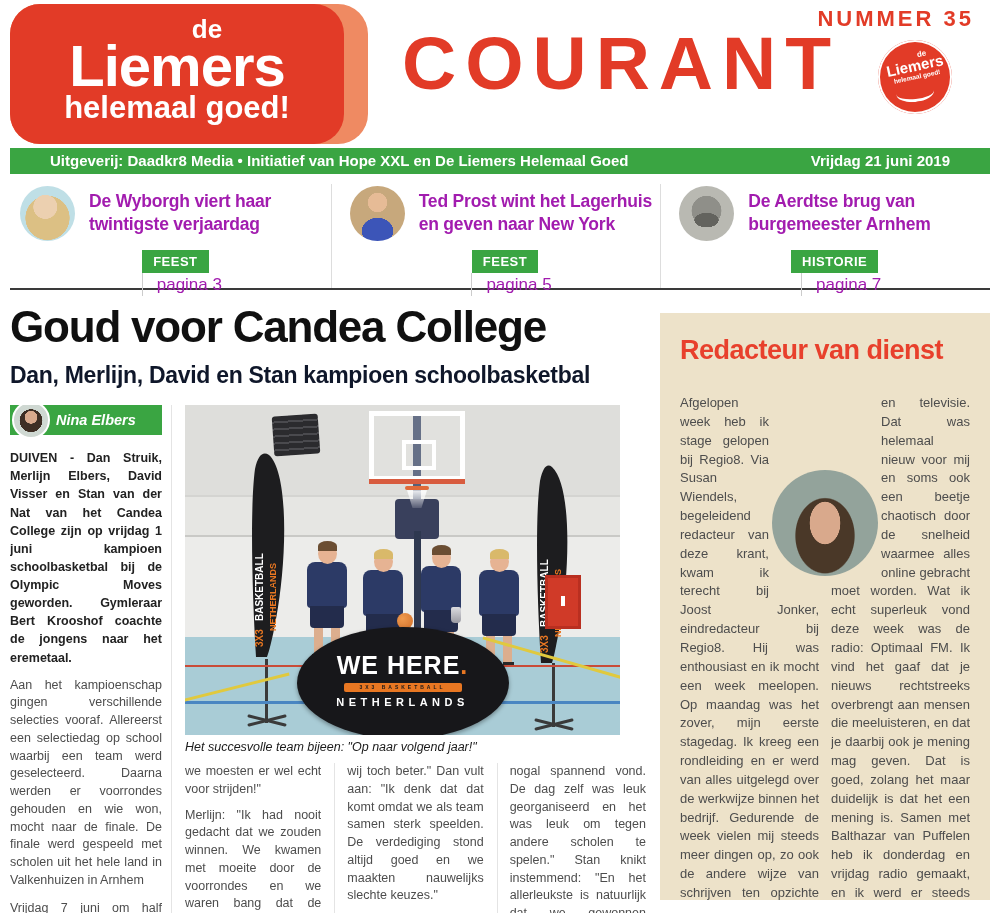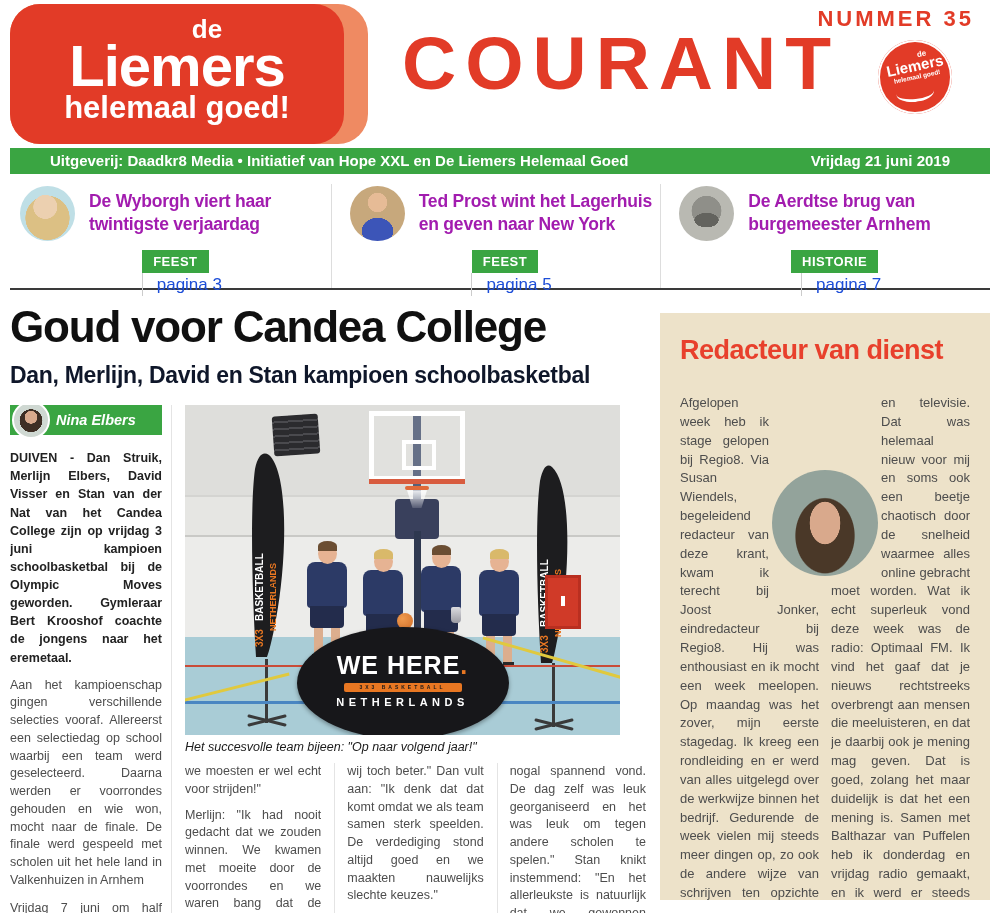--- a/index.html
+++ b/index.html
@@ -30,21 +30,21 @@
   .teaser{flex:1;position:relative;padding:2px 6px 0 10px;}
   .teaser + .teaser{border-left:1px solid #ddd;padding-left:18px;}
   .teaser-top{display:flex;align-items:flex-start;}
   .t-avatar{width:55px;height:55px;border-radius:50%;flex:0 0 55px;}
   .t-avatar.a1{background:radial-gradient(circle at 46% 38%,#ecd0b0 0 26%,rgba(0,0,0,0) 27%),radial-gradient(circle at 50% 58%,#dcc084 0 52%,rgba(0,0,0,0) 53%),#bfdfe6;}
   .t-avatar.a2{background:radial-gradient(circle at 50% 30%,#e6bb96 0 20%,rgba(0,0,0,0) 21%),radial-gradient(ellipse 26px 22px at 50% 82%,#3c55b8 0 60%,rgba(0,0,0,0) 61%),#c7a87c;}
   .t-avatar.a3{background:radial-gradient(ellipse 20px 12px at 50% 62%,#63635e 0 60%,rgba(0,0,0,0) 61%),radial-gradient(circle at 50% 45%,#8f8f89 0 36%,rgba(0,0,0,0) 37%),#b9b9b2;}
   .t-head{font-size:17.5px;font-weight:bold;color:#a21caf;line-height:1.3;margin:4px 0 0 14px;letter-spacing:-.2px;}
   .teaser-bottom{display:flex;align-items:center;margin-top:9px;margin-left:6px;flex-direction:column;}
   .t-badge{background:#3aa542;color:#fff;font-size:13px;font-weight:bold;letter-spacing:.5px;padding:4px 11px;}
-  .t-page{font-size:17px;color:#1d4ed8;margin-left:13px;padding-left:14px;border-left:1px solid #ccc;line-height:23px;}
+  .t-page{font-size:17px;color:#a21caf;margin-left:13px;padding-left:14px;border-left:1px solid #ccc;line-height:23px;}
 
   
   .main{display:flex;margin-top:10px;}
   .article{width:636px;}
   .article h1{margin:4px 0 0;font-size:44px;line-height:1.05;letter-spacing:-1.2px;color:#101010;}
   .article h2{margin:12px 0 16px;font-size:23px;letter-spacing:-.3px;color:#0f172a;}
   .article-body{display:flex;height:508px;overflow:hidden;}
   .col-first{width:162px;margin-right:13px;border-right:1px solid #e4e4e4;padding-right:9px;box-sizing:border-box;overflow:hidden;}
   .byline{position:relative;background:#3aa542;height:30px;margin-left:0;color:#fff;font-size:14.5px;font-weight:bold;font-style:italic;line-height:30px;padding-left:46px;}
   .b-avatar{position:absolute;left:2px;top:-4px;width:34px;height:34px;border-radius:50%;border:2px solid #fff;background:radial-gradient(circle at 50% 42%,#d8a98c 0 24%,rgba(0,0,0,0) 25%),radial-gradient(circle at 50% 52%,#3e2e24 0 46%,rgba(0,0,0,0) 47%),#cfd8d2;}
@@ -175,21 +175,21 @@
   <div class="main">
     <div class="article">
       <h1>Goud voor Candea College</h1>
       <h2>Dan, Merlijn, David en Stan kampioen schoolbasketbal</h2>
       <div class="article-body">
         <div class="col-first">
           <div class="byline">
             <span class="b-avatar"></span>
             <span>Nina Elbers</span>
           </div>
-          <p class="lead">DUIVEN - Dan Struik, Merlijn Elbers, David Visser en Stan van der Nat van het Candea College zijn op vrijdag 3 juni kampioen schoolbasketbal bij de Olympic Moves geworden. Gymleraar Bert Krooshof coachte de jongens naar het eremetaal.</p>
+          <p class="lead">DUIVEN - Dan Struik, Merlijn Elbers, David Visser en Stan van der Nat van het Candea College zijn op vrijdag 1 juni kampioen schoolbasketbal bij de Olympic Moves geworden. Gymleraar Bert Krooshof coachte de jongens naar het eremetaal.</p>
           <p class="btxt">Aan het kampioenschap gingen verschillende selecties vooraf. Allereerst een selectiedag op school waarbij een team werd geselecteerd. Daarna werden er voorrondes gehouden en wie won, mocht naar de finale. De finale werd gespeeld met scholen uit het hele land in Valkenhuizen in Arnhem</p>
           <p class="btxt">Vrijdag 7 juni om half twaalf was het zover, de eerste wedstrijd moest gespeeld worden. Dan vertelt: "De wedstrijden waren allemaal erg spannend, vooral de eerste. Sommige waren gemakkelijker dan andere, maar</p>
         </div>
         <div class="photo-wrap">
 
           <div class="photo">
             <div class="vent"></div>
 
             <div class="hoop">
               <div class="arm"></div>

